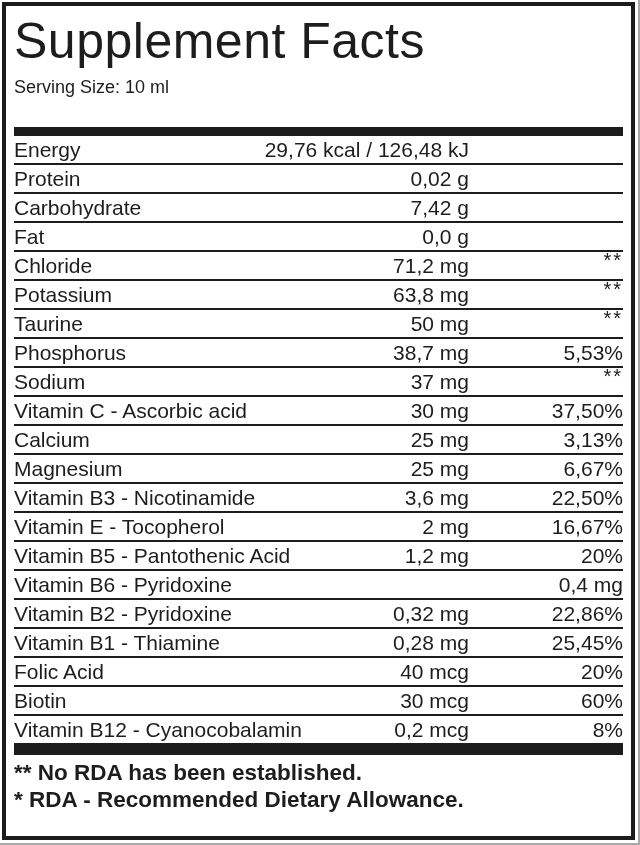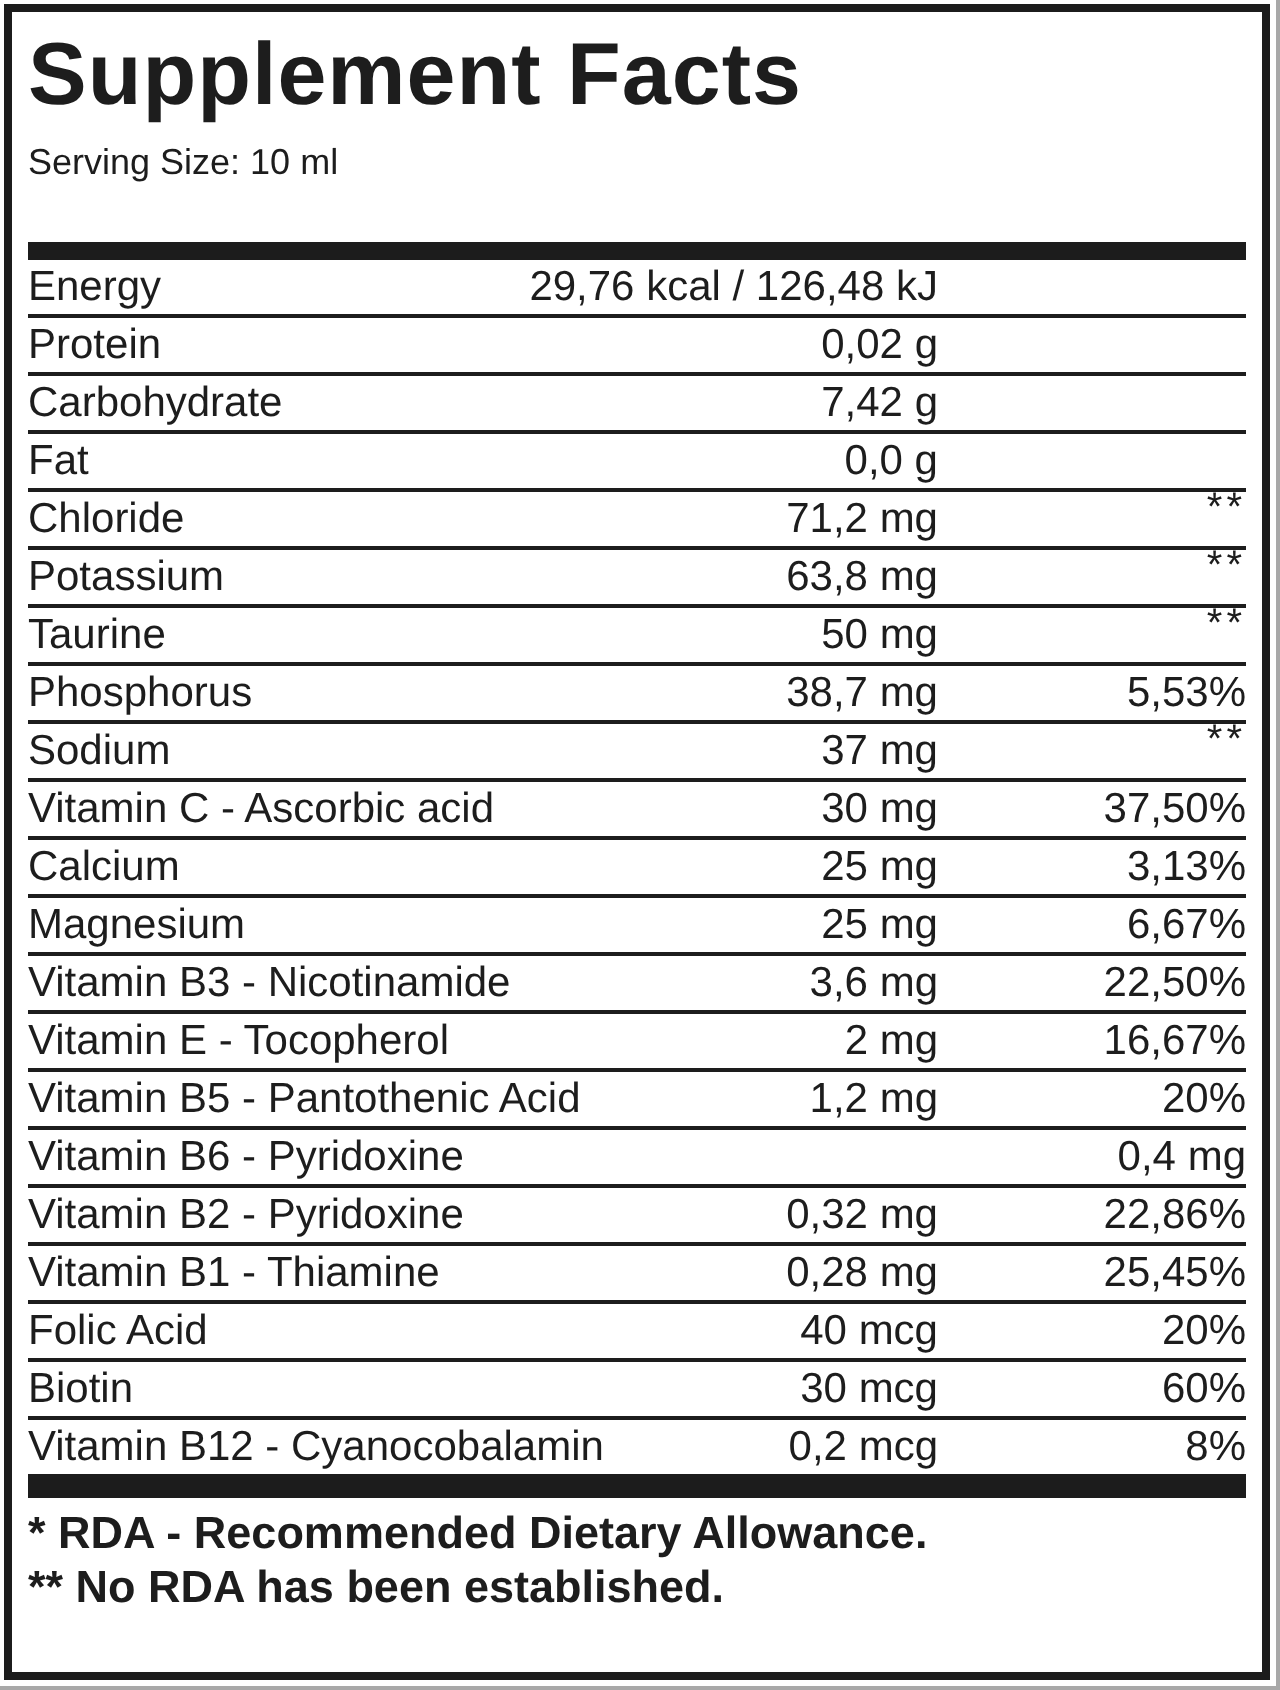--- a/index.html
+++ b/index.html
@@ -23,22 +23,22 @@
     box-shadow: inset -2px 0 0 var(--edge), inset 0 -2px 0 var(--edge);
   }
   .label{
     position:absolute;
     left:2px; top:2px; right:5px; bottom:5px;
     border:4px solid var(--bar);
     background:var(--bg);
     padding:6px 8px 4px 8px;
   }
   .title{
-    font-size:44px;
-    font-weight:700;
+    font-size:50px;
+    font-weight:400;
     letter-spacing:0.5px;
     line-height:1.08;
     padding-top:2px;
   }
   .serving{
     font-size:18px;
     margin-top:9px;
   }
   .thick-bar{
     height:9px;
@@ -199,18 +199,18 @@
         <div class="row">
           <div class="name">Vitamin B12 - Cyanocobalamin</div>
           <div class="amount">0,2 mcg</div>
           <div class="rda">8%</div>
         </div>
       </div>
 
     <div class="thick-bar bottom"></div>
 
     <div class="footnotes">
+      <div class="footnote">** No RDA has been established.</div>
       <div class="footnote">* RDA - Recommended Dietary Allowance.</div>
-      <div class="footnote">** No RDA has been established.</div>
     </div>
 
   </div>
 </div>
 
 </body></html>

